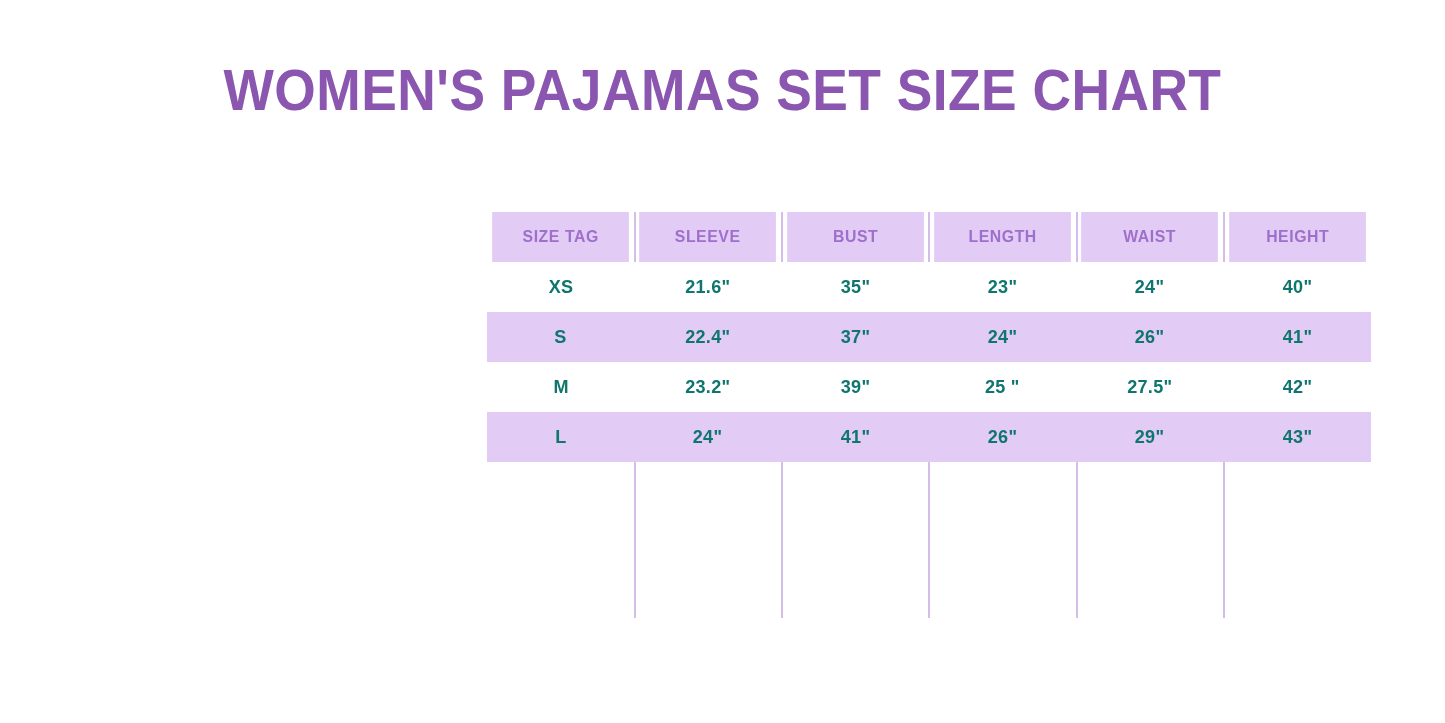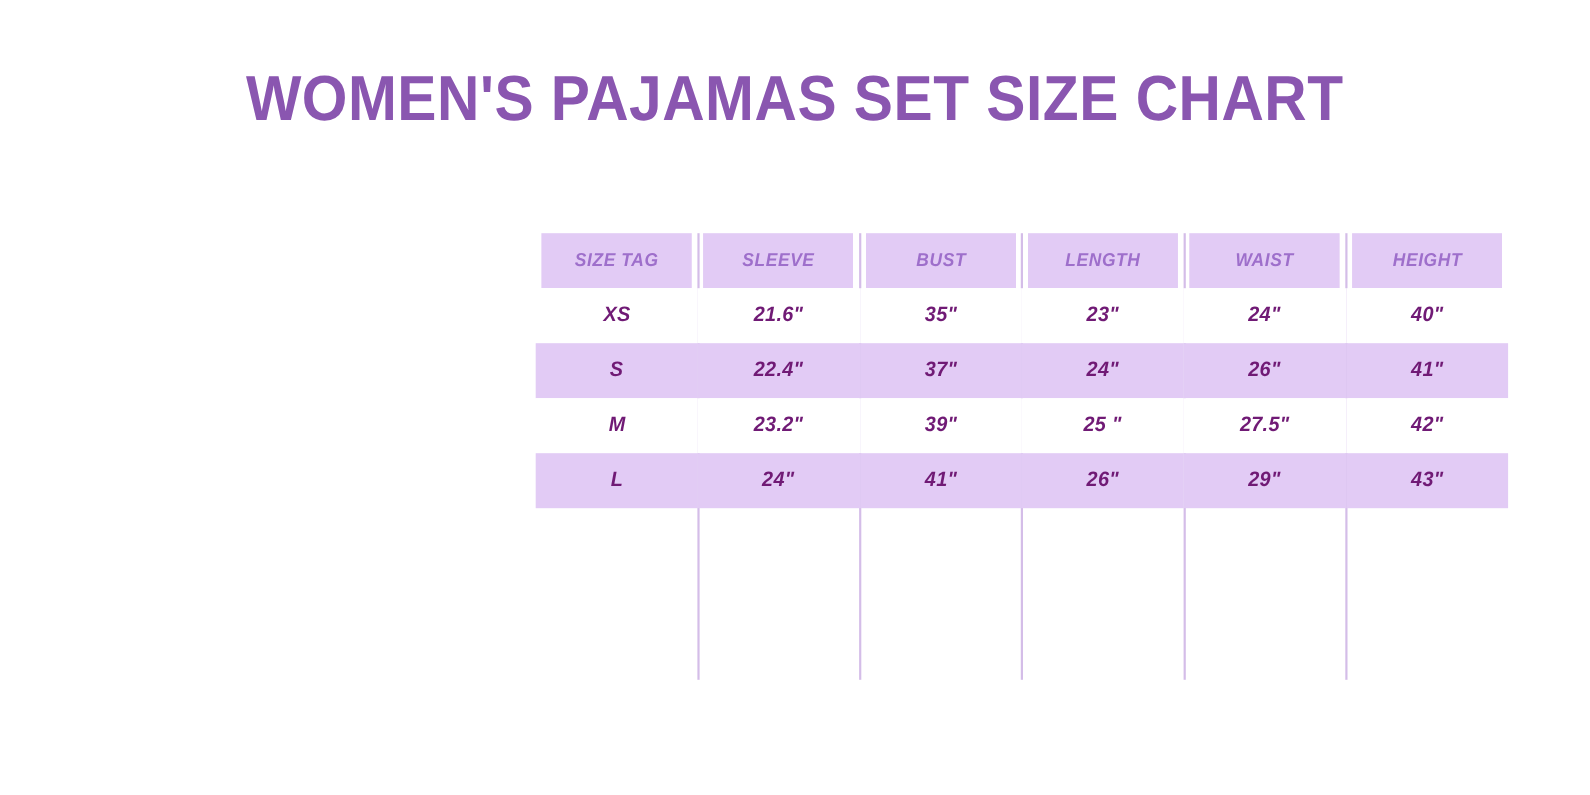--- a/index.html
+++ b/index.html
@@ -47,21 +47,20 @@
     background: #cdb2e4;
     opacity: 0.85;
   }
 
   table.size-table {
     position: relative;
     border-collapse: collapse;
     width: 884px;
     table-layout: fixed;
     z-index: 2;
-    font-style: italic;
   }
   table.size-table td,
   table.size-table th {
     height: 50px;
     padding: 0;
     text-align: center;
     vertical-align: middle;
     border: none;
     font-weight: bold;
     white-space: nowrap;
@@ -75,21 +74,21 @@
     transform: scaleX(0.93);
   }
 
   tr.band td {
     background: #e2cbf5;
   }
   tr.plain td {
     background: #ffffff;
   }
   table.size-table td {
-    color: #701a75;
+    color: #0f766e;
     font-size: 19px;
     letter-spacing: 0.3px;
   }
   table.size-table td .cellspan {
     display: inline-block;
     transform: scaleX(0.95);
   }
 </style>
 </head>
 <body>

